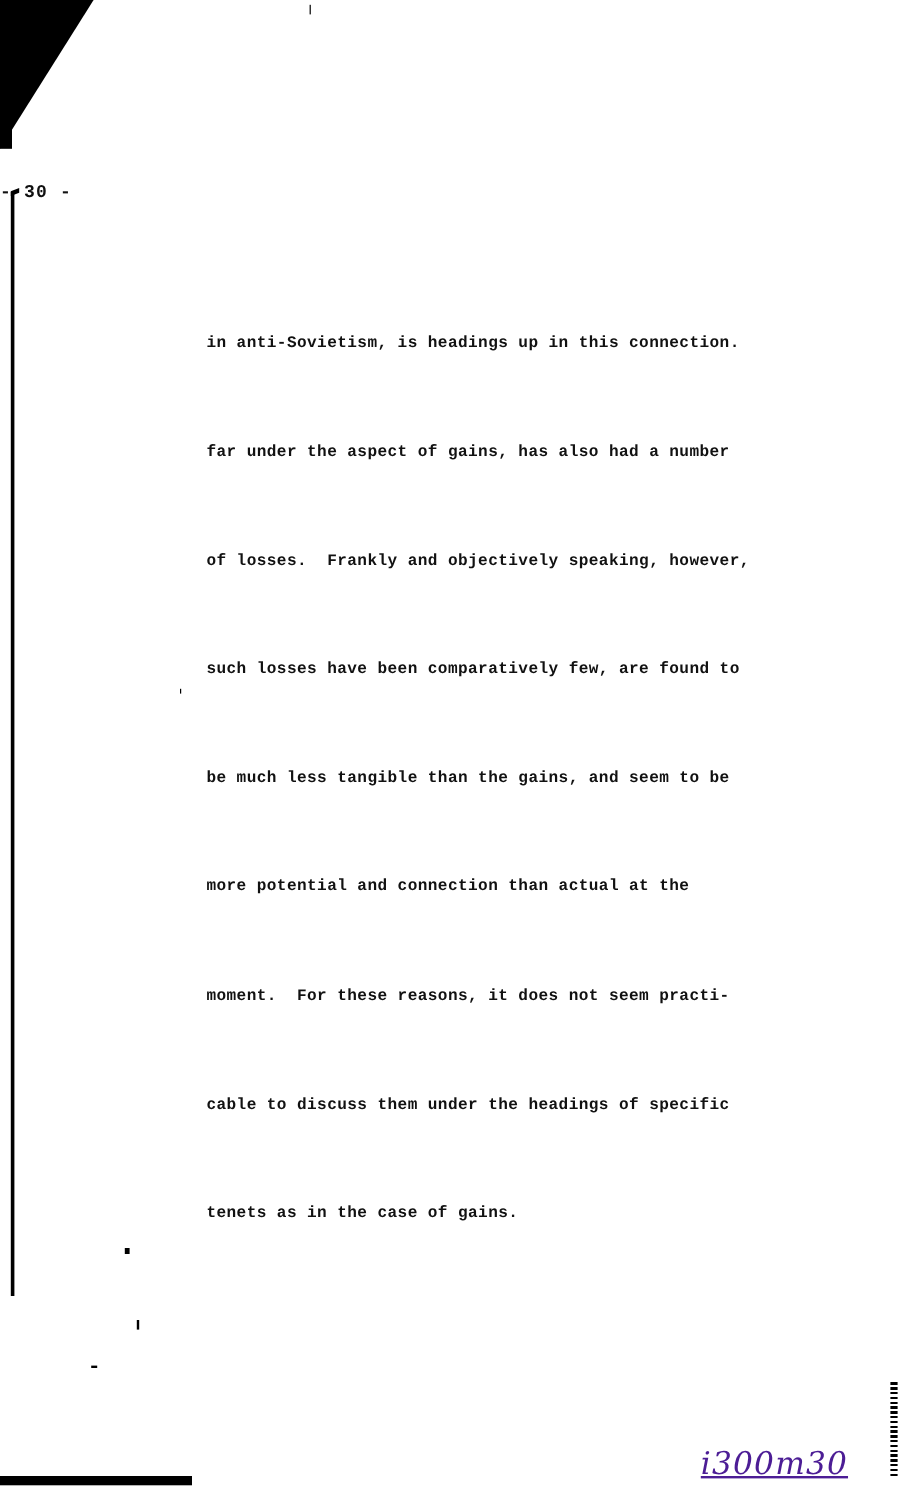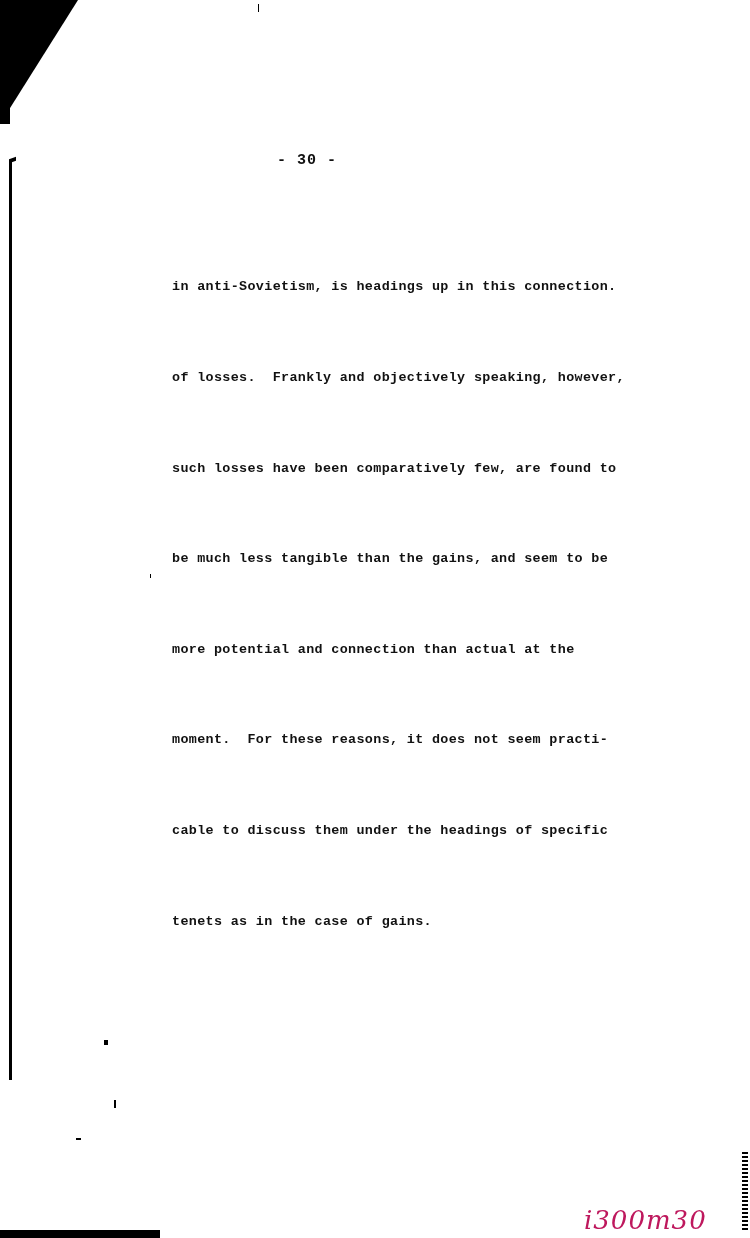--- a/index.html
+++ b/index.html
@@ -22,33 +22,33 @@
       position: absolute; left: 9px; top: 158px; width: 7px; height: 4px; background:#000; transform: skewY(-20deg);
     }
     .bottom-bar {
       position: absolute; left: 0; bottom: 0; width: 160px; height: 8px; background: #000;
     }
     .right-edge {
       position: absolute; right: 2px; top: 1150px; width: 6px; height: 80px;
       background: repeating-linear-gradient(0deg, #000 0 2px, transparent 2px 4px);
     }
     .page-number {
-      position: absolute; left: 0; width: 614px; top: 152px; text-align: center;
+      position: absolute; left: 0; width: 614px; top: 152px; text-align: left;
       font-size: 15px; font-weight: bold; letter-spacing: 1px;
     }
     .body-text {
       position: absolute; left: 172px; top: 212px; width: 500px;
       font-size: 13.4px; font-weight: bold; line-height: 30.2px; letter-spacing: 0.35px;
       white-space: pre;
     }
     .line { display: block; height: 30.2px; }
     .line.indent { padding-left: 42px; }
     .handwritten {
       position: absolute; left: 584px; top: 1205px; font-family: "DejaVu Serif", serif;
-      font-size: 26px; font-style: italic; color: #be185d; letter-spacing: 1px;
+      font-size: 26px; font-style: italic; color: #4c1d95; letter-spacing: 1px; text-decoration: underline;
     }
     .speck { position: absolute; background: #000; }
   </style>
 </head>
 <body>
 
 <div class="corner-fill"></div>
 <div class="corner-tri"></div>
 <div class="left-rule-top"></div>
 <div class="left-rule"></div>
@@ -58,20 +58,21 @@
 <div class="speck" style="left:258px;top:4px;width:1px;height:8px;"></div>
 <div class="speck" style="left:104px;top:1040px;width:4px;height:5px;"></div>
 <div class="speck" style="left:114px;top:1100px;width:2px;height:8px;"></div>
 <div class="speck" style="left:76px;top:1138px;width:5px;height:2px;"></div>
 <div class="speck" style="left:150px;top:574px;width:1px;height:4px;"></div>
 
 <div class="page-number">- 30 -</div>
 
 <div class="body-text">
   <span class="line">in anti-Sovietism, is headings up in this connection.</span>
+  <span class="line">far under the aspect of gains, has also had a number</span>
   <span class="line">of losses.  Frankly and objectively speaking, however,</span>
   <span class="line">such losses have been comparatively few, are found to</span>
   <span class="line">be much less tangible than the gains, and seem to be</span>
   <span class="line">more potential and connection than actual at the</span>
   <span class="line">moment.  For these reasons, it does not seem practi-</span>
   <span class="line">cable to discuss them under the headings of specific</span>
   <span class="line">tenets as in the case of gains.</span>
   
   
   

